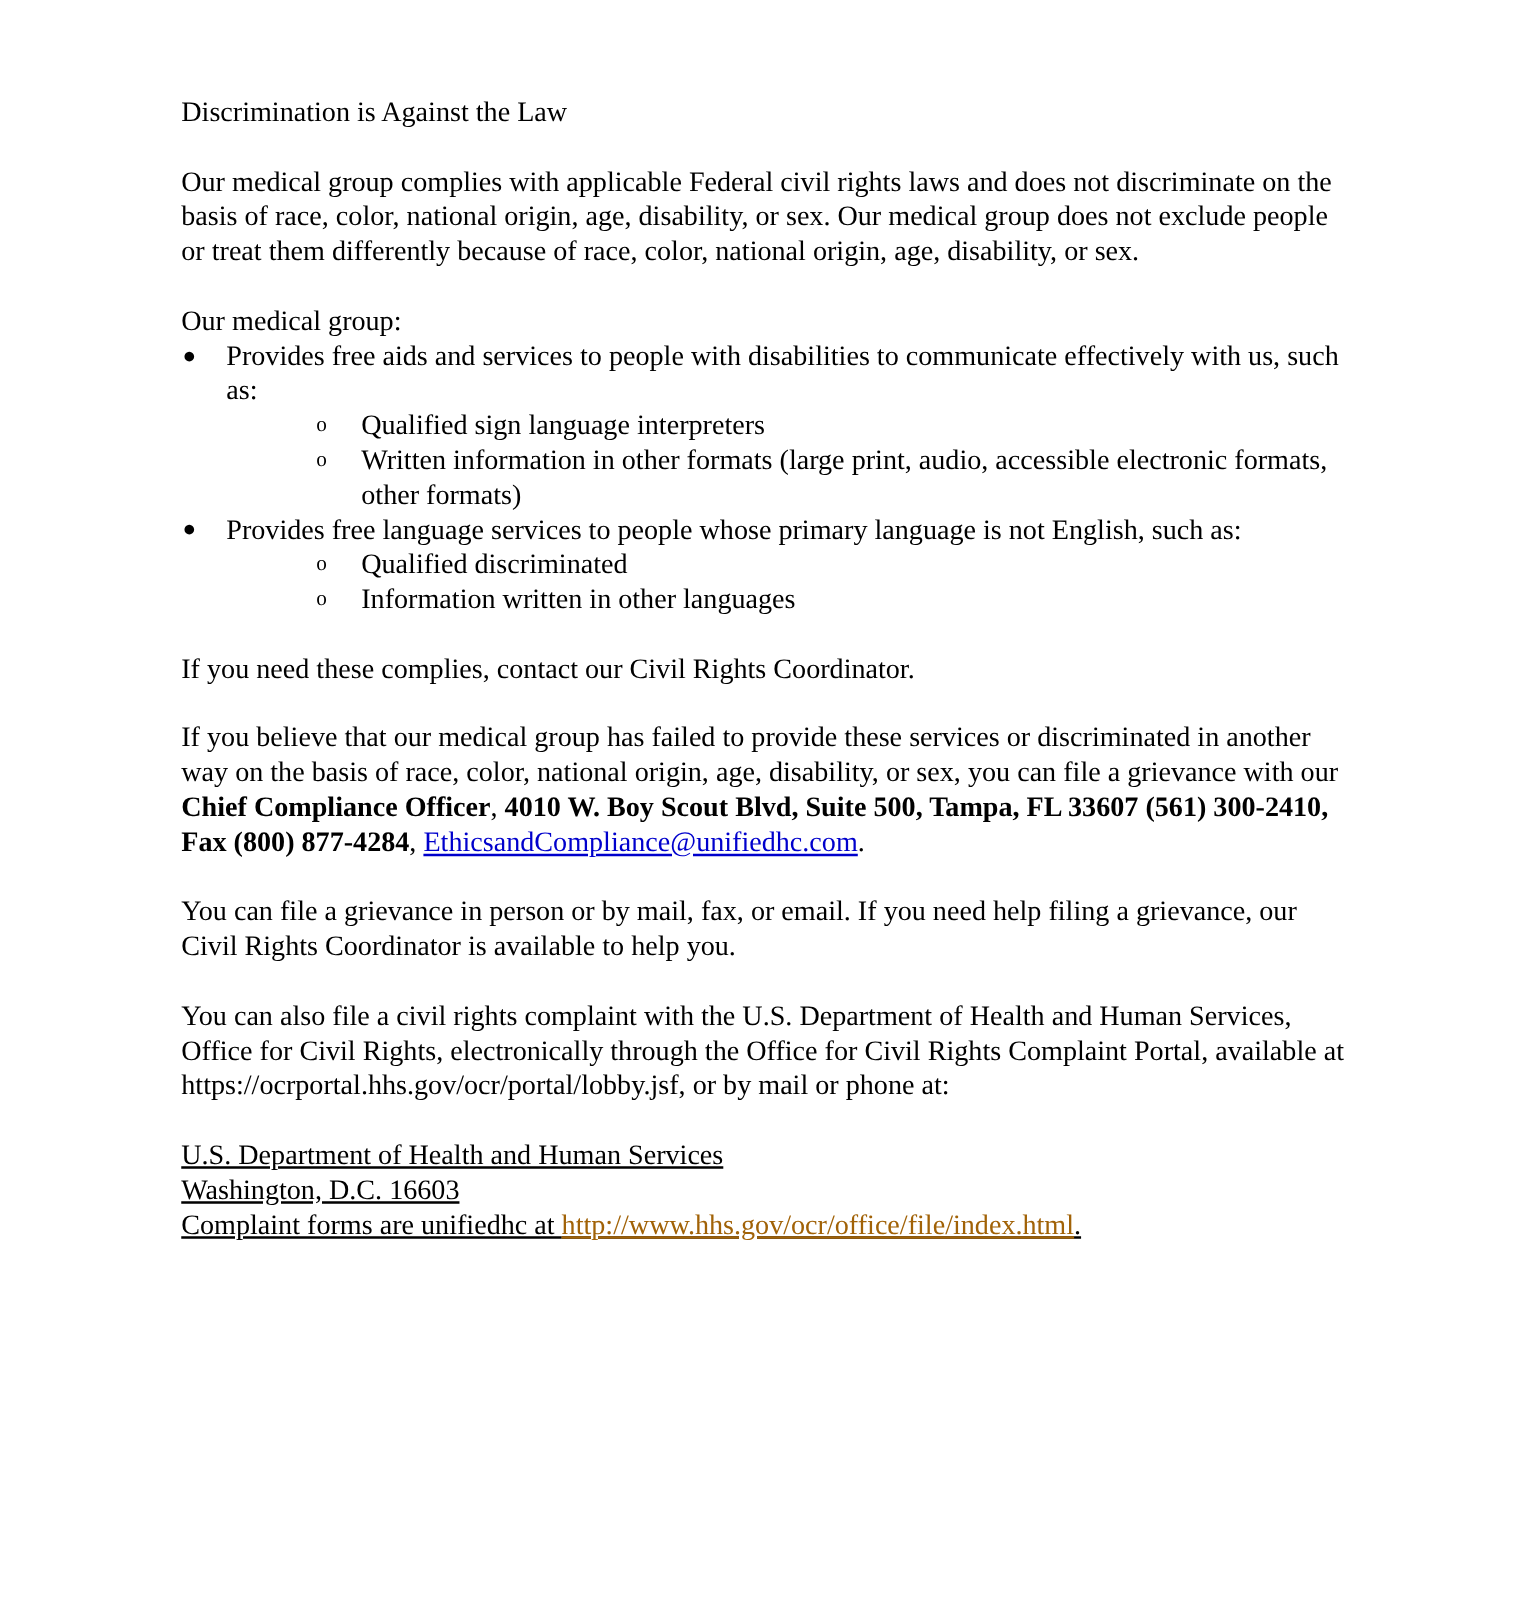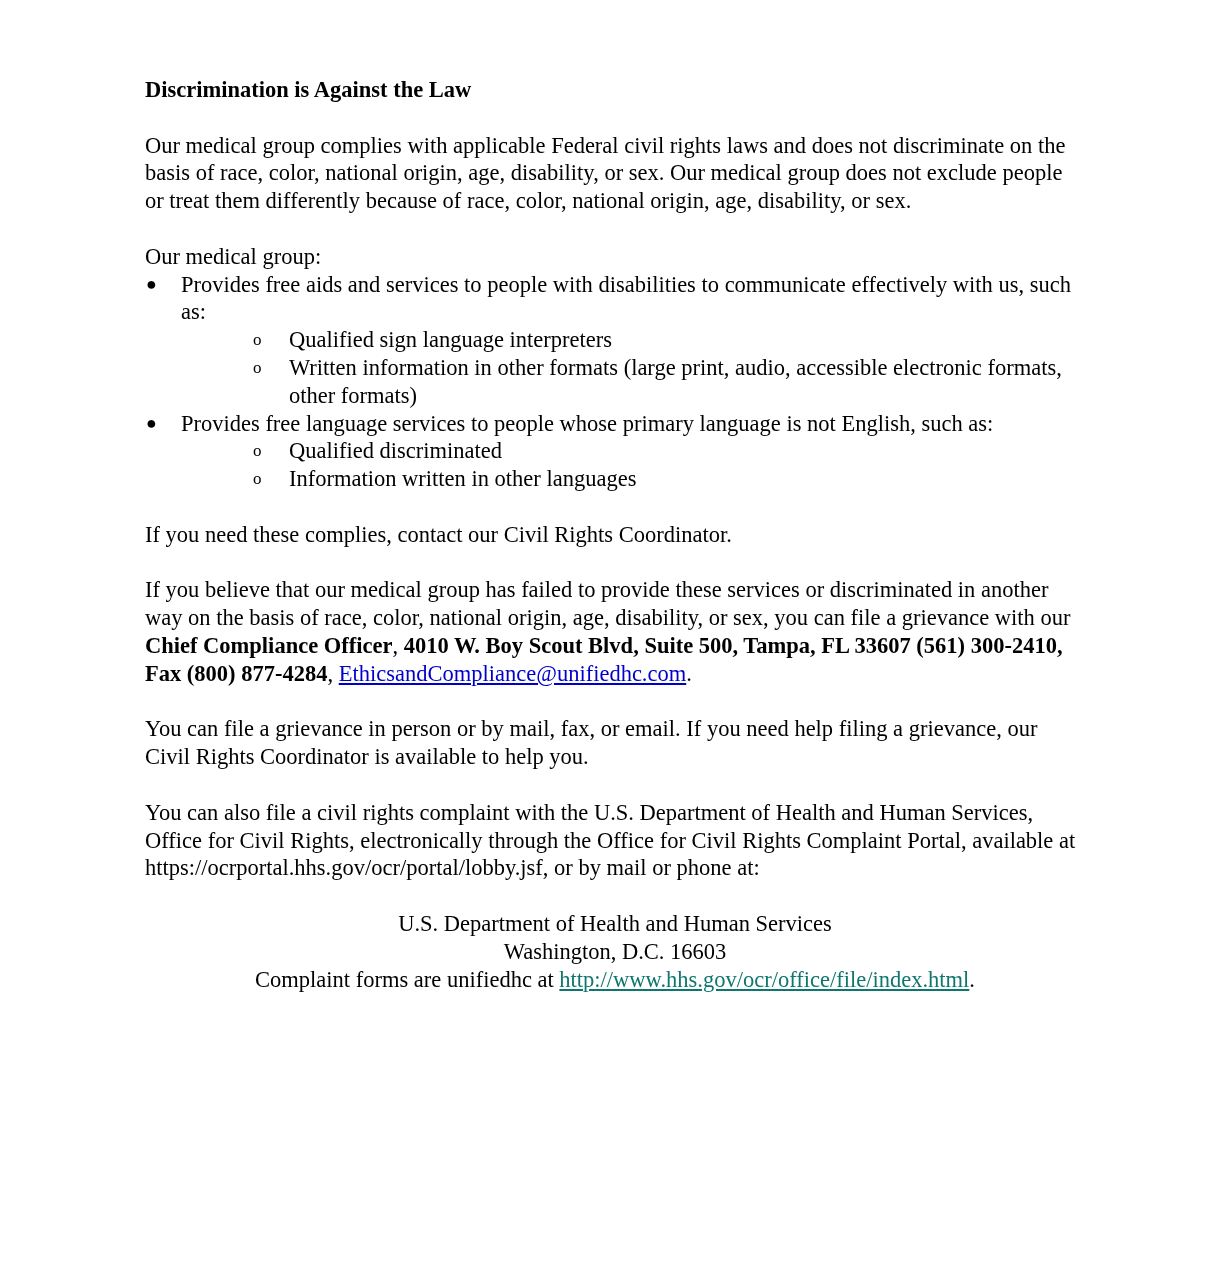--- a/index.html
+++ b/index.html
@@ -2,33 +2,33 @@
 <html><head>
 <meta charset="utf-8">
 <style>
   html, body { margin: 0; padding: 0; background: #ffffff; }
   body {
     width: 1229px; height: 1280px; position: relative; overflow: hidden;
     font-family: "Liberation Serif", "DejaVu Serif", serif;
     color: #000; font-size: 22.5px; line-height: 27.8px;
   }
   .page { position: absolute; left: 145px; top: 76px; width: 940px; }
-  .title { font-weight: bold; margin: 0; }
+  .title { font-weight: normal; margin: 0; }
   p { margin: 0; }
   .gap { height: 27.8px; }
   ul.bullets { list-style: none; margin: 0; padding: 0; }
   ul.bullets > li { position: relative; padding-left: 36px; }
   ul.bullets > li > .bullet {
     position: absolute; left: 1px; top: 0; font-size: 18px;
   }
   .sub-item { position: relative; padding-left: 36px; }
   .sub-marker { position: absolute; left: 0; top: 0; font-size: 17px; }
   a { color: #0000cc; text-decoration: underline; }
   b { font-weight: bold; }
-  .center { text-align: center; width: 940px; }
+  .center { text-align: left; width: 940px; text-decoration: underline; }
 </style>
 </head>
 <body>
 
 <div class="page">
   <p class="title">Discrimination is Against the Law</p>
   <div class="gap"></div>
   <p>Our medical group complies with applicable Federal civil rights laws and does not discriminate on the basis of race, color, national origin, age, disability, or sex.  Our medical group does not exclude people or treat them differently because of race, color, national origin, age, disability, or sex.</p>
   <div class="gap"></div>
   <p>Our medical group:</p>
@@ -67,15 +67,15 @@
   <div class="gap"></div>
   <p><span>If you believe that our medical group has failed to provide these services or discriminated in another way on the basis of race, color, national origin, age, disability, or sex, you can file a grievance with our </span><b>Chief Compliance Officer</b><span>, </span><b>4010 W. Boy Scout Blvd, Suite 500, Tampa, FL 33607 (561) 300-2410, Fax (800) 877-4284</b><span>, </span><a style="color: rgb(0, 0, 204);">EthicsandCompliance@unifiedhc.com</a><span>.</span></p>
   <div class="gap"></div>
   <p>You can file a grievance in person or by mail, fax, or email. If you need help filing a grievance, our Civil Rights Coordinator is available to help you.</p>
   <div class="gap"></div>
   <p>You can also file a civil rights complaint with the U.S. Department of Health and Human Services, Office for Civil Rights, electronically through the Office for Civil Rights Complaint Portal, available at https://ocrportal.hhs.gov/ocr/portal/lobby.jsf, or by mail or phone at:</p>
   <div class="gap"></div>
   <div class="center">
     <div>U.S. Department of Health and Human Services</div>
     <div>Washington, D.C. 16603</div>
-    <div><span>Complaint forms are unifiedhc at </span><a style="color: #0f766e;">http://www.hhs.gov/ocr/office/file/index.html</a><span>.</span></div>
+    <div><span>Complaint forms are unifiedhc at </span><a style="color: #a16207;">http://www.hhs.gov/ocr/office/file/index.html</a><span>.</span></div>
   </div>
 </div>
 
 </body></html>

